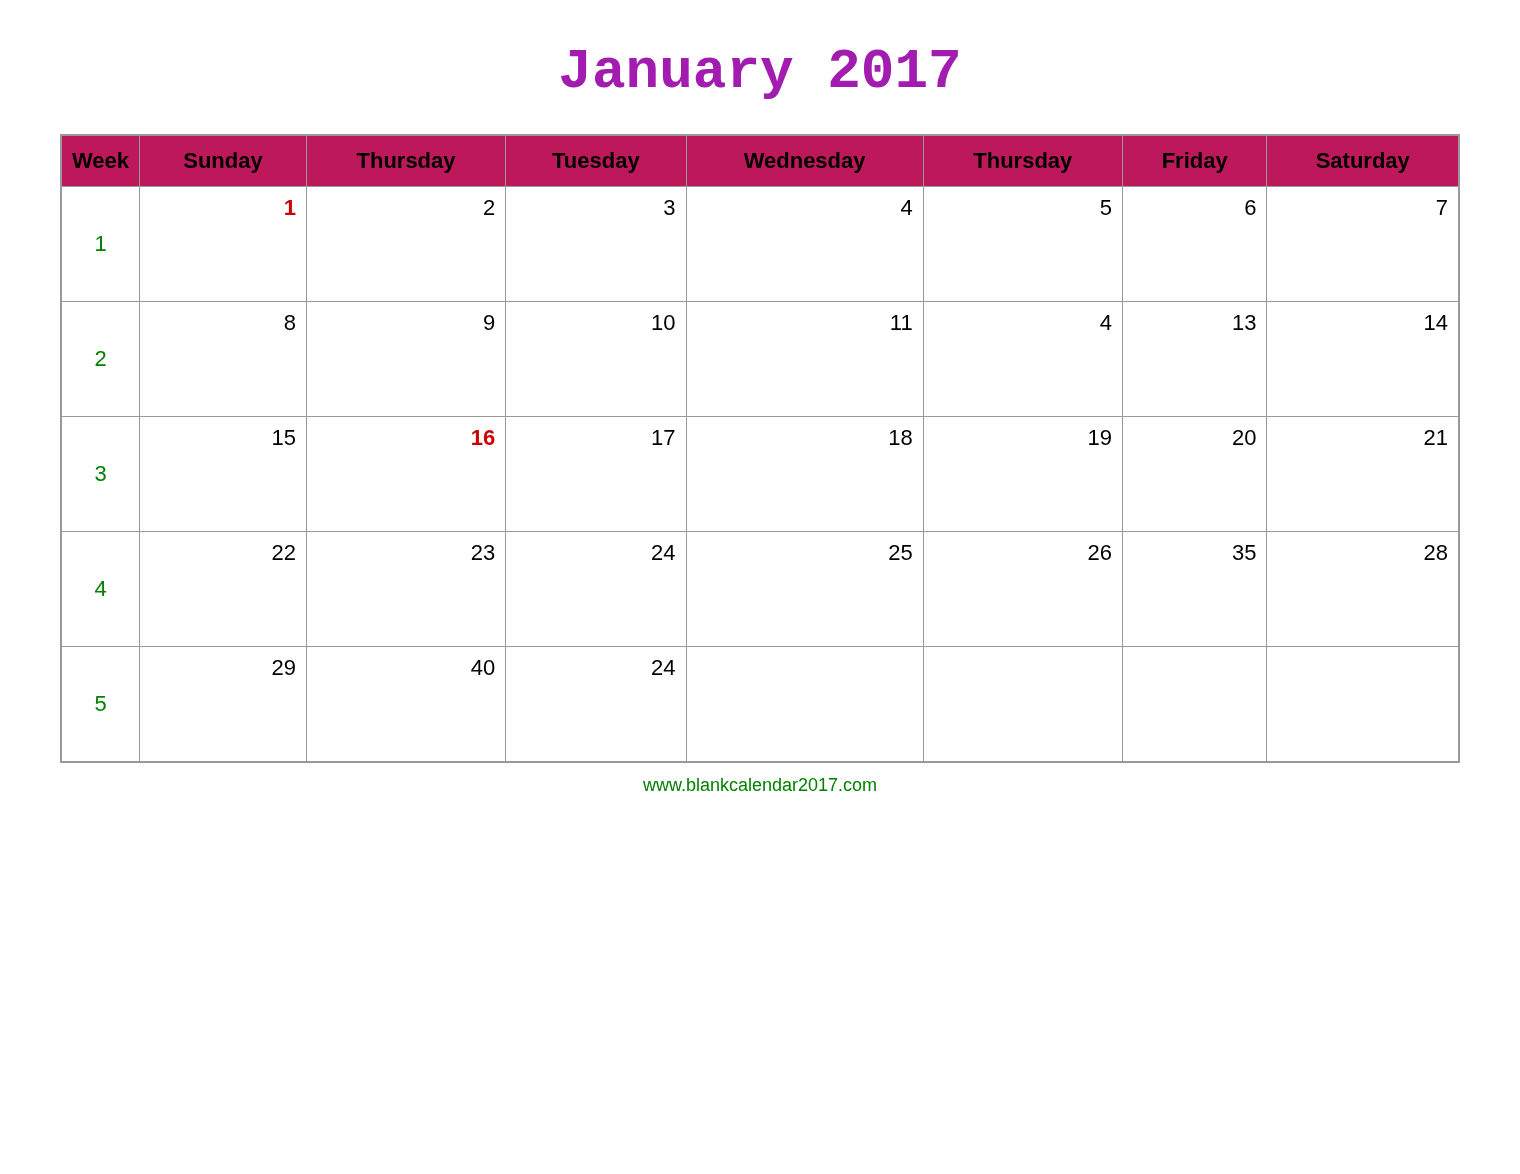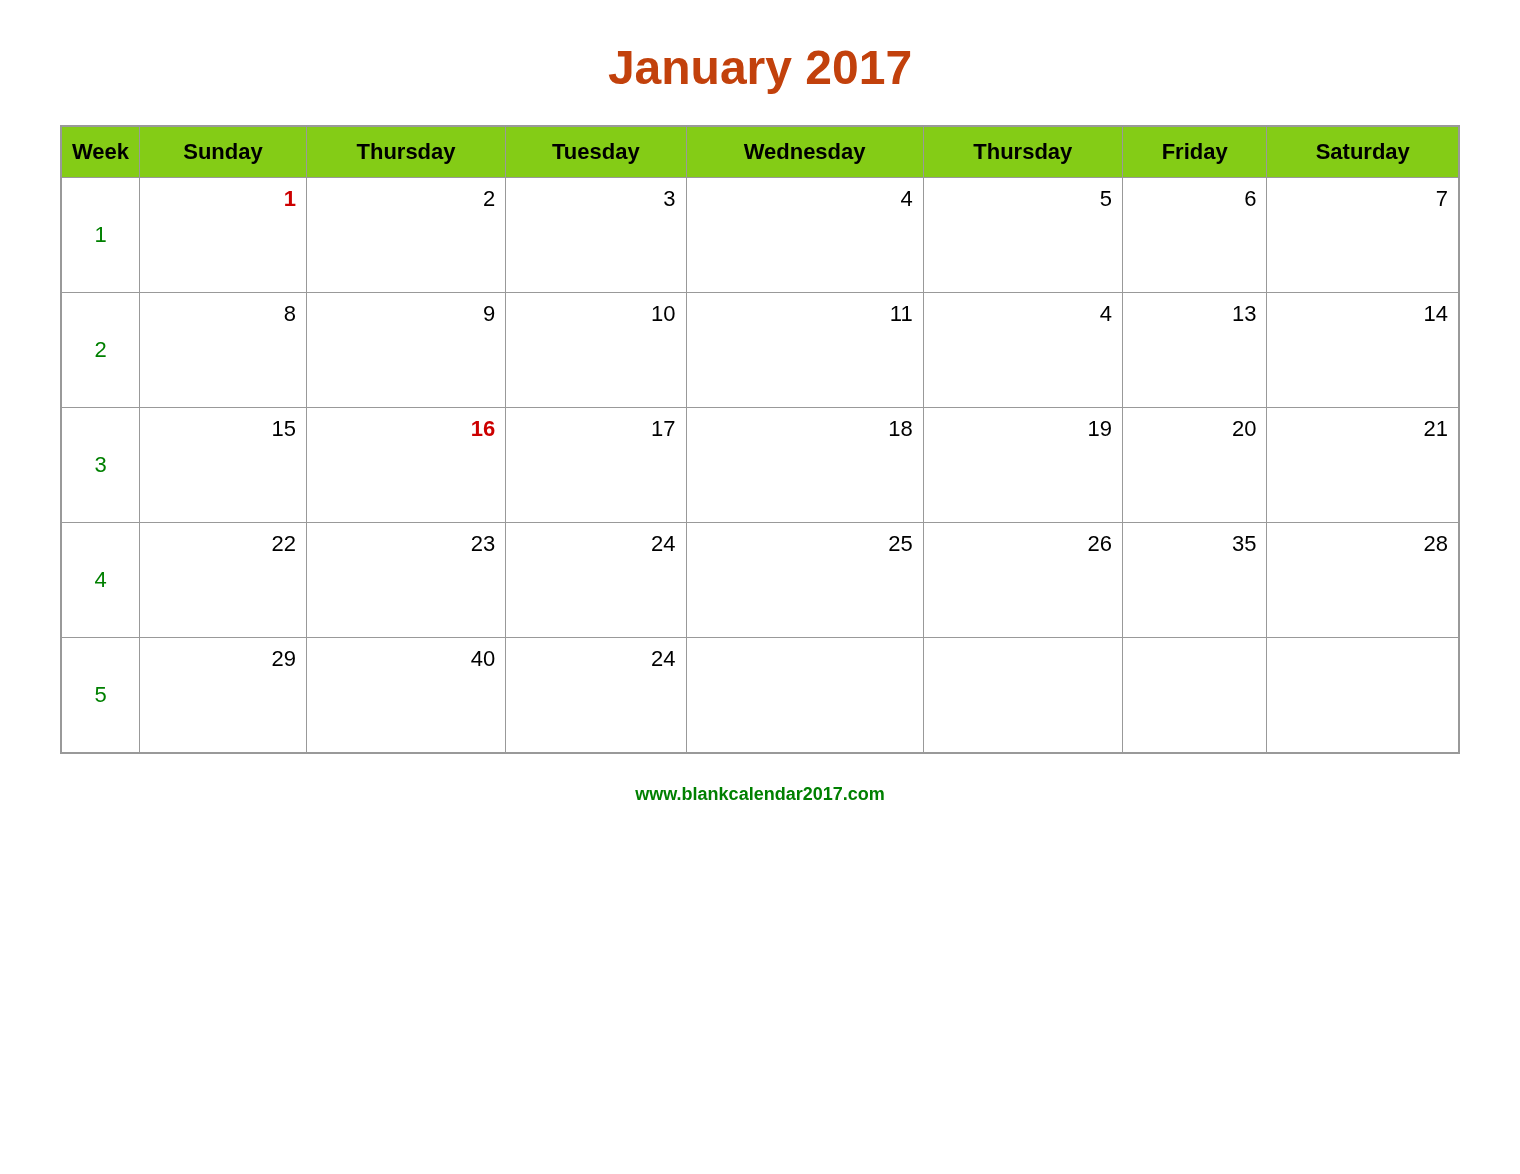--- a/index.html
+++ b/index.html
@@ -13,41 +13,41 @@
       font-family: Arial, sans-serif;
       width: 1520px;
       min-height: 1174px;
       display: flex;
       flex-direction: column;
       align-items: center;
       padding: 40px 60px 40px 60px;
     }
 
     .page-title {
-      font-size: 48px;
+      font-size: 56px;
       font-weight: bold;
-      color: #c2410c;
+      color: #a21caf;
       margin-bottom: 30px;
-      font-family: Liberation Sans, sans-serif;
+      font-family: Liberation Mono, monospace;
     }
 
     .calendar-table {
       width: 100%;
       border-collapse: collapse;
       border: 2px solid #999;
     }
 
     .calendar-table th {
       border: 1px solid #999;
       padding: 12px 10px;
       text-align: center;
       font-size: 22px;
       font-weight: bold;
       color: #000;
-      background: #84cc16;
+      background: #be185d;
     }
 
     .calendar-table td {
       border: 1px solid #999;
       vertical-align: top;
       height: 115px;
       padding: 8px 10px;
       font-size: 22px;
       color: #000;
     }
@@ -68,24 +68,24 @@
       text-align: right;
       display: block;
     }
 
     .day-num.red {
       color: #cc0000;
       font-weight: bold;
     }
 
     .footer {
-      margin-top: 30px;
+      margin-top: 12px;
       font-size: 18px;
       color: #008000;
-      font-weight: bold;
+      font-weight: normal;
     }
   </style>
 </head>
 <body>
 
 <h1 class="page-title">January 2017</h1>
 
 <table class="calendar-table">
   <thead>
     <tr>

